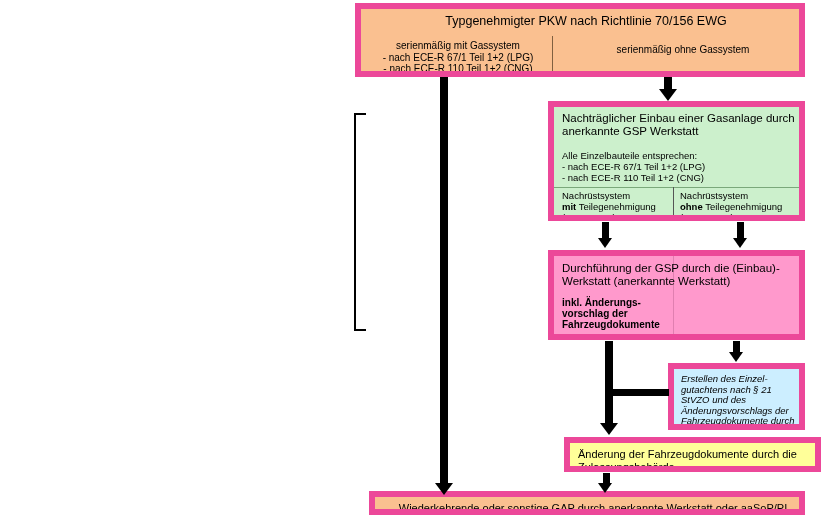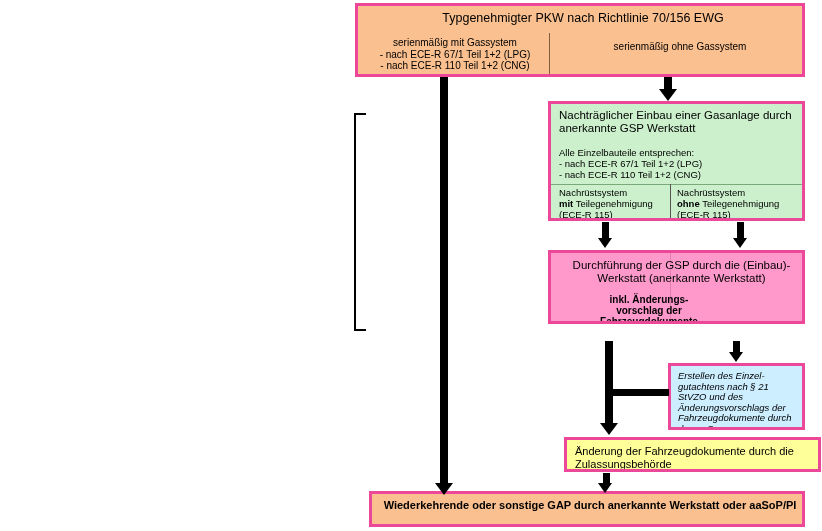--- a/index.html
+++ b/index.html
@@ -16,21 +16,21 @@
   }
   #canvas {
     position: absolute;
     left: 0; top: 0;
     width: 822px;
     height: 531px;
   }
   .box {
     position: absolute;
     box-sizing: border-box;
-    border: 3px solid #ec4899;
+    border: 6px solid #ec4899;
     overflow: hidden;
   }
   .box-orange  { background: #fac090; }
   .box-green   { background: #ccf0cc; }
   .box-pink    { background: #ff99cc; }
   .box-blue    { background: #cceeff; }
   .box-yellow  { background: #ffff99; }
 
   
   #box-top {
@@ -94,21 +94,21 @@
     position: absolute;
     top: 83px;
     font-size: 9.5px; line-height: 11px;
     color: #000;
   }
   #green-cell-left  { left: 8px;  width: 108px; }
   #green-cell-right { left: 126px; width: 124px; }
 
   
   #box-pink {
-    left: 548px; top: 250px; width: 257px; height: 74px; text-align: center;
+    left: 548px; top: 250px; width: 257px; height: 90px;
   }
   #pink-head {
     position: absolute;
     left: 8px; top: 6px; width: 245px;
     font-size: 11.5px; line-height: 13px;
     color: #000;
   }
   #pink-sub {
     position: absolute;
     left: 8px; top: 41px; width: 180px;
@@ -140,21 +140,21 @@
   }
   #yellow-text {
     position: absolute;
     left: 8px; top: 5px; width: 245px;
     font-size: 11px; line-height: 12.5px;
     color: #000;
   }
 
   
   #box-bottom {
-    left: 369px; top: 491px; width: 436px; height: 36px; font-weight: bold;
+    left: 369px; top: 491px; width: 436px; height: 24px;
   }
   #bottom-text {
     position: absolute;
     left: 10px; top: 5px; width: 416px;
     text-align: center;
     font-size: 11px; line-height: 12.5px;
     color: #000;
   }
   .vline {
     position: absolute;

